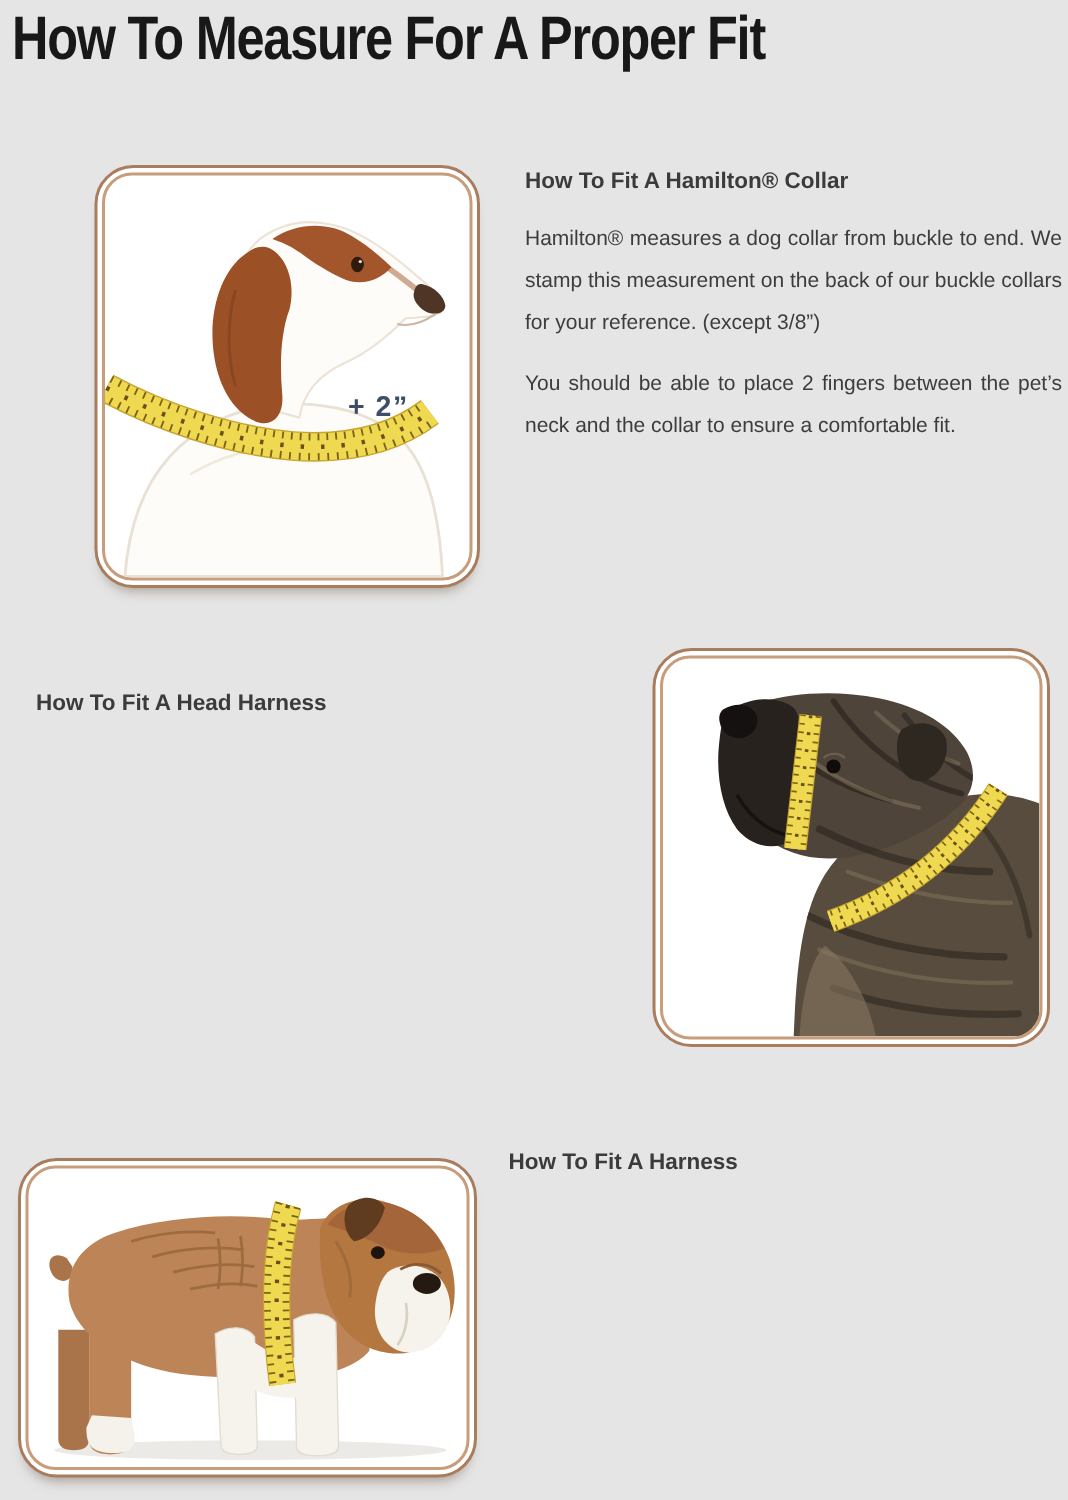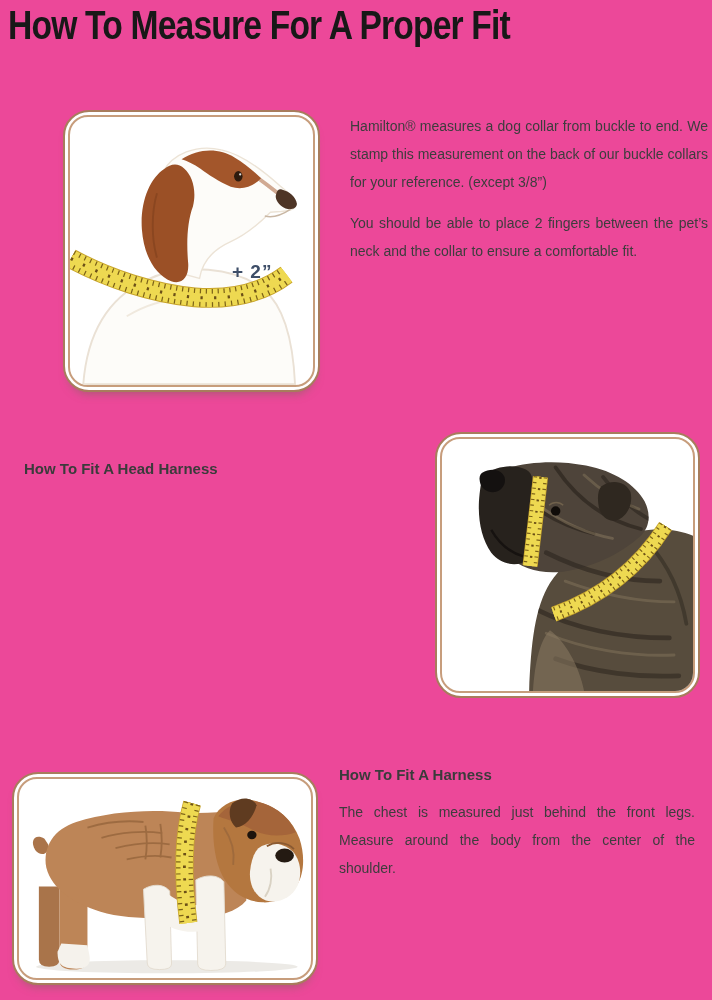--- a/index.html
+++ b/index.html
@@ -1,16 +1,16 @@
 <!DOCTYPE html>
 <html><head>
 <meta charset="utf-8">
 <style>
   html,body{margin:0;padding:0;background:#fff;}
-  #page{position:relative;width:712px;height:1000px;background:#ec4899;overflow:hidden;
+  #page{position:relative;width:712px;height:1000px;background:#e5e5e5;overflow:hidden;
         font-family:"Liberation Sans",sans-serif;color:#3b3b3b;}
   .page-title{position:absolute;left:8px;top:2px;font-size:41px;font-weight:bold;color:#181818;
         letter-spacing:-1px;transform:scaleX(0.82);transform-origin:0 0;white-space:nowrap;}
   .frame{position:absolute;border:2px solid #a87c5c;border-radius:26px;background:#fff;
         padding:3px;box-sizing:border-box;}
   .frame-inner{width:100%;height:100%;border:2px solid #c79d7c;border-radius:20px;overflow:hidden;
         background:#fff;box-sizing:border-box;position:relative;}
   .frame.shadowed{box-shadow:0 7px 8px -5px rgba(120,105,90,.55);}
   #frame1{left:63px;top:110px;width:257px;height:282px;}
   #frame2{left:435px;top:432px;width:265px;height:266px;}
@@ -62,20 +62,21 @@
           <use href="#tape1" stroke="#eed951" stroke-width="19"></use>
           <use href="#tape1" stroke="#7c6218" stroke-width="19" stroke-dasharray="1.3 5.2"></use>
           <use href="#tape1" stroke="#eed951" stroke-width="9"></use>
           <use href="#tape1" stroke="#6b4f17" stroke-width="3.2" stroke-dasharray="2.4 12"></use>
         </g>
       </svg>
       <span class="plus-label">+ 2”</span>
     </div>
   </div>
   <div class="text-col" id="text1">
+    <h3 class="sec-heading">How To Fit A Hamilton® Collar</h3>
     <p class="sec-para">Hamilton® measures a dog collar from buckle to end.  We stamp this measurement on the back of our buckle collars for your reference. (except 3/8”)</p>
     <p class="sec-para">You should be able to place 2 fingers between the pet’s neck and the collar to ensure a comfortable fit.</p>
   </div>
 
   <div class="text-col" id="text2">
     <h3 class="sec-heading">How To Fit A Head Harness</h3>
   </div>
   <div class="frame" id="frame2">
     <div class="frame-inner">
       <svg viewBox="0 0 265 266">
@@ -181,16 +182,15 @@
           <use href="#tape3" stroke="#eed951" stroke-width="18"></use>
           <use href="#tape3" stroke="#7c6218" stroke-width="18" stroke-dasharray="1.3 5"></use>
           <use href="#tape3" stroke="#eed951" stroke-width="8.5"></use>
           <use href="#tape3" stroke="#6b4f17" stroke-width="3" stroke-dasharray="2.5 11"></use>
         </g>
       </svg>
     </div>
   </div>
   <div class="text-col" id="text3">
     <h3 class="sec-heading">How To Fit A Harness</h3>
-    <p class="sec-para">The chest is measured just behind the front legs. Measure around the body from the center of the shoulder.</p>
   </div>
 
 </div>
 
 </body></html>

